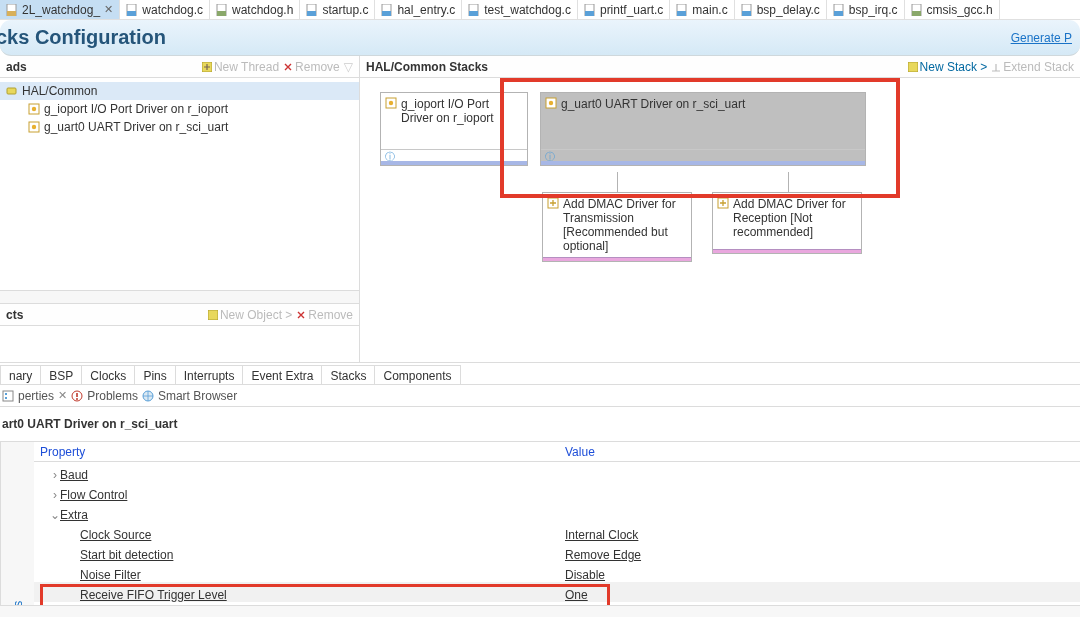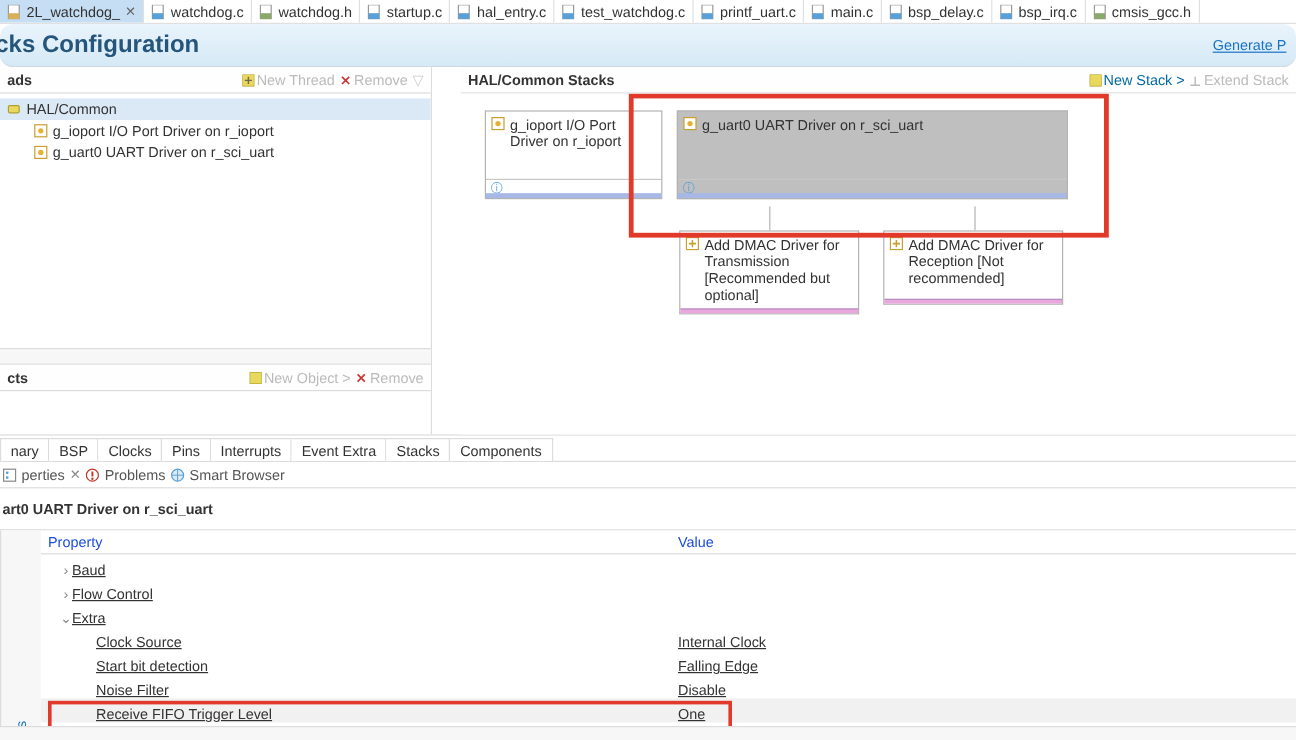--- a/index.html
+++ b/index.html
@@ -11,21 +11,21 @@
   .tabstrip .tab.active { background: #c5def3; }
   .tabstrip .icon { width: 12px; height: 12px; display: inline-flex; }
   .tab-close { color: #666; font-size: 11px; }
 
   
   .banner { background: linear-gradient(#eaf4fc, #d5e9f6); display: flex; align-items: center; justify-content: space-between; height: 36px; padding: 0 8px 0 0; border-bottom: 1px solid #cfd8dc; border-radius: 11px; }
   .banner h1 { font-size: 20px; font-weight: 600; color: #25557a; margin-left: -4px; }
   .banner a { color: #1a73c7; font-size: 12px; }
 
   
-  .workbench { display: flex; height: 306px; gap: 24px; }
+  .workbench { display: flex; height: 306px; }
   .leftcol { width: 360px; border-right: 1px solid #dcdcdc; display: flex; flex-direction: column; }
   .rightcol { flex: 1; display: flex; flex-direction: column; }
 
   
   .pane-header { display: flex; align-items: center; justify-content: space-between; height: 22px; padding: 0 6px; border-bottom: 1px solid #dcdcdc; background: #fefefe; font-weight: 600; }
   .pane-header .actions { font-weight: normal; color: #bbb; display: flex; gap: 4px; align-items: center; }
   .pane-header .actions .act { display: flex; align-items: center; gap: 2px; }
   .pane-header .actions a.enabled { color: #0369a1; }
   .pane-header .actions .sep { color: #ccc; }
 
@@ -431,21 +431,21 @@
         <div class="grid-row">
           <div class="cell colA" style="padding-left: 16px;"><span class="arrow">⌄</span><span>Extra</span></div>
           <div class="cell colB"></div>
         </div>
         <div class="grid-row">
           <div class="cell colA" style="padding-left: 46px;"><span>Clock Source</span></div>
           <div class="cell colB">Internal Clock</div>
         </div>
         <div class="grid-row">
           <div class="cell colA" style="padding-left: 46px;"><span>Start bit detection</span></div>
-          <div class="cell colB">Falling Edge</div>
+          <div class="cell colB">Remove Edge</div>
         </div>
         <div class="grid-row">
           <div class="cell colA" style="padding-left: 46px;"><span>Noise Filter</span></div>
           <div class="cell colB">Disable</div>
         </div>
         <div class="grid-row sel">
           <div class="cell colA" style="padding-left: 46px;"><span>Receive FIFO Trigger Level</span></div>
           <div class="cell colB">One</div>
         </div>
         <div class="grid-row">

